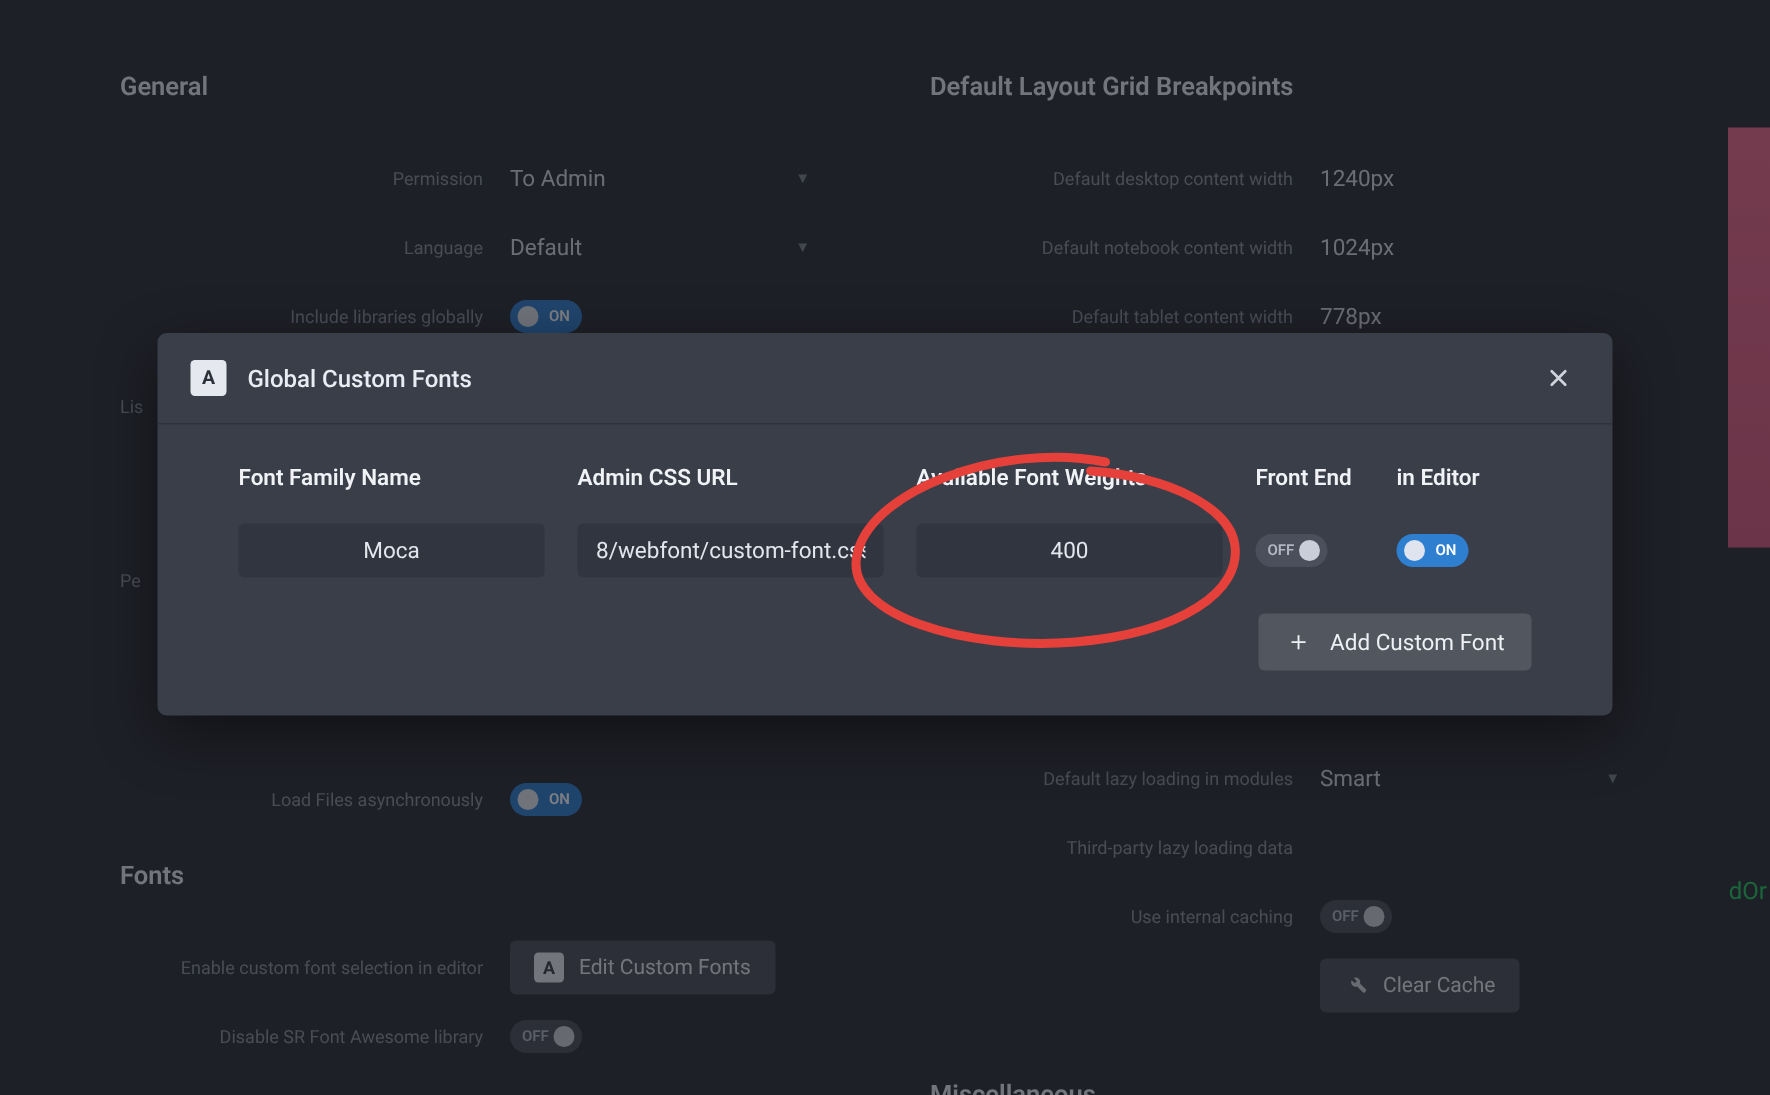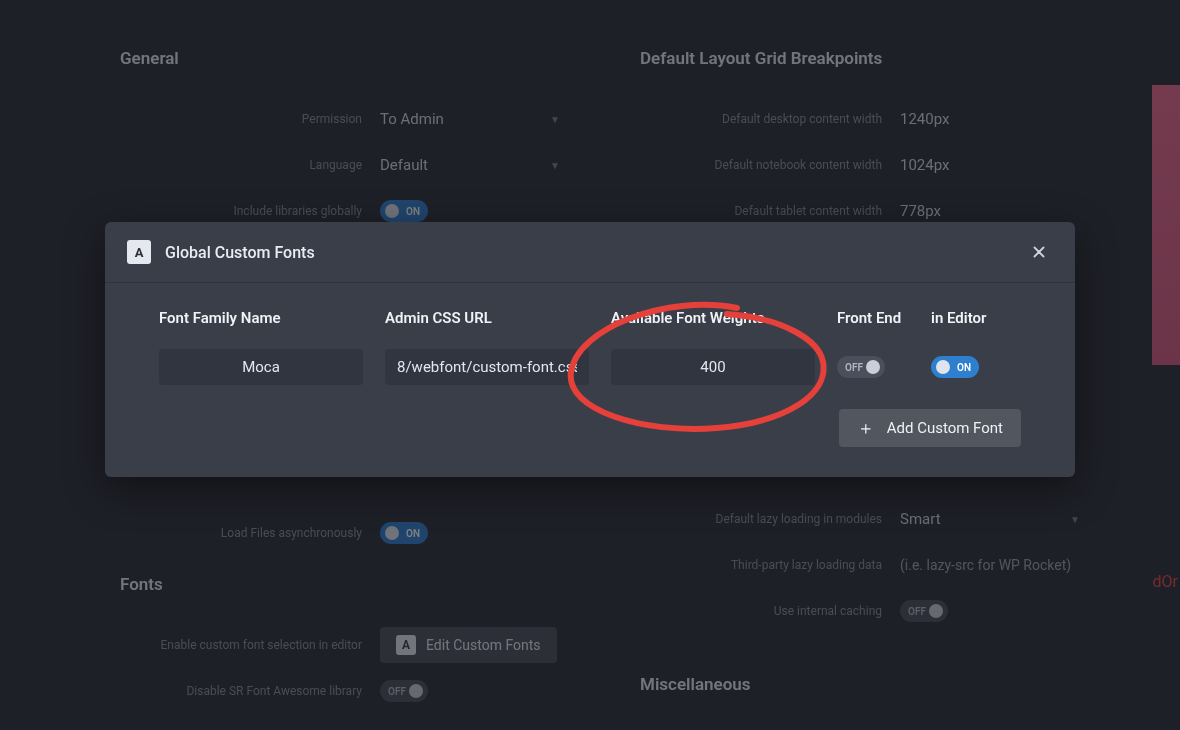--- a/index.html
+++ b/index.html
@@ -9,21 +9,21 @@
     background: #2a2d36;
     position: relative;
     overflow: hidden;
     color: #cfd3dc;
   }
 
   
   .bg-page {
     position: absolute;
     inset: 0;
-    padding: 30px 80px 0 120px;
+    padding: 30px 80px 0 80px;
   }
   .bg-dim {
     position: absolute;
     inset: 0;
     background: rgba(20,22,28,0.55);
     z-index: 5;
     pointer-events: none;
   }
   .bg-cols {
     display: flex;
@@ -122,23 +122,23 @@
     position: absolute;
     right: 0;
     top: 85px;
     width: 28px;
     height: 280px;
     background: linear-gradient(#e9698f,#d85a7f);
   }
   .right-edge-text {
     position:absolute;
     right: 2px;
-    top: 572px;
+    top: 584px;
     font-size: 16px;
-    color: #ef4444;
+    color: #22c55e;
   }
 
   
   .modal {
     position: absolute;
     left: 105px;
     top: 222px;
     width: 970px;
     background: #3a3e49;
     border-radius: 6px;
@@ -344,28 +344,40 @@
 
       <div class="setting-row">
         <div class="setting-label">Default lazy loading in modules</div>
         <div class="setting-control">
           <span class="dropdown-value">Smart</span>
           <span class="chev">▼</span>
         </div>
       </div>
       <div class="setting-row">
         <div class="setting-label">Third-party lazy loading data</div>
-        <div class="setting-control hint">(i.e. lazy-src for WP Rocket)</div>
       </div>
       <div class="setting-row">
         <div class="setting-label">Use internal caching</div>
         <div class="setting-control">
           <span class="toggle off">
             <span class="tlabel">OFF</span>
               <span class="knob"></span>
+          </span>
+        </div>
+      </div>
+      <div class="setting-row">
+        <div class="setting-label"></div>
+        <div class="setting-control">
+          <span class="btn-secondary">
+            <span style="background:none;color:#cfd3dc;">
+              <svg width="16" height="16" viewBox="0 0 24 24" fill="currentColor">
+                  <path d="M22 19l-6-6c.6-1.5.3-3.3-1-4.6-1.4-1.4-3.5-1.7-5.2-.8l3 3-2.1 2.1-3-3c-.9 1.7-.6 3.8.8 5.2 1.3 1.3 3.1 1.6 4.6 1l6 6c.4.4 1 .4 1.4 0l1.5-1.5c.4-.4.4-1 0-1.4z"></path>
+                </svg>
+            </span>
+            <span>Clear Cache</span>
           </span>
         </div>
       </div>
 
       <div class="section-title" style="margin-top:40px;">Miscellaneous</div>
     </div>
   </div>
 </div>
 
 <div class="pink-strip"></div>

